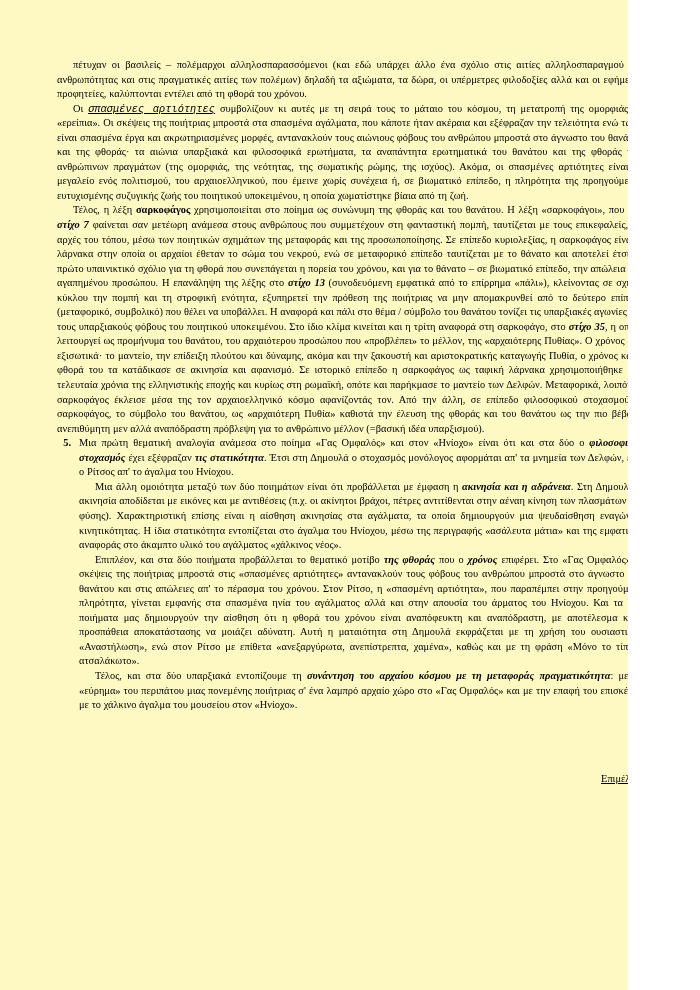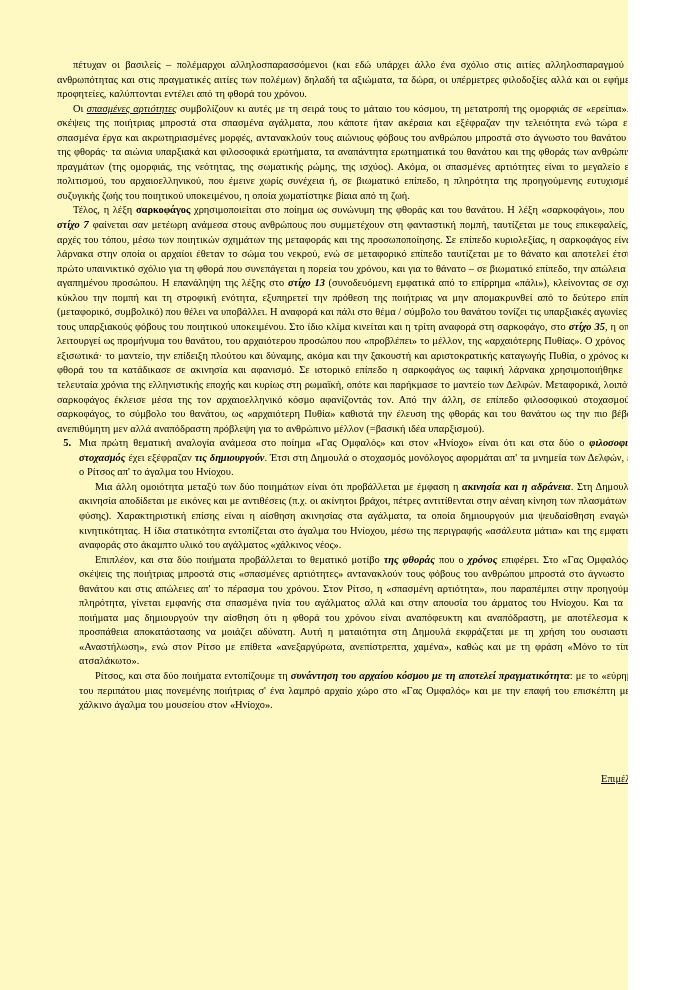--- a/index.html
+++ b/index.html
@@ -56,21 +56,21 @@
     font-size: 10.4px;
     line-height: 14.55px;
   }
   li.num-item p.para {
     text-indent: 0;
   }
   li.num-item p.para + p.para {
     text-indent: 16px;
   }
   .bi { font-weight: bold; font-style: italic; }
-  .ui { text-decoration: underline; font-style: italic; }
+  .ui { text-decoration: underline; font-style: italic; font-family: Liberation Mono, monospace; }
   .ub { font-weight: bold; }
   #signature {
     position: absolute;
     left: 57px;
     top: 772px;
     width: 586px;
     text-align: right;
   }
   #signature .sig-title {
     font-size: 10.4px;
@@ -96,27 +96,27 @@
     <p class="para"><span>πέτυχαν οι βασιλείς – πολέμαρχοι αλληλοσπαρασσόμενοι (και εδώ υπάρχει άλλο ένα σχόλιο στις αιτίες αλληλοσπαραγμού της ανθρωπότητας και στις πραγματικές αιτίες των πολέμων) δηλαδή τα αξιώματα, τα δώρα, οι υπέρμετρες φιλοδοξίες αλλά και οι εφήμερες προφητείες, καλύπτονται εντέλει από τη φθορά του χρόνου.</span></p>
 
     <p class="para"><span>Οι </span><span class="ui">σπασμένες αρτιότητες</span><span> συμβολίζουν κι αυτές με τη σειρά τους το μάταιο του κόσμου, τη μετατροπή της ομορφιάς σε «ερείπια». Οι σκέψεις της ποιήτριας μπροστά στα σπασμένα αγάλματα, που κάποτε ήταν ακέραια και εξέφραζαν την τελειότητα ενώ τώρα είναι σπασμένα έργα και ακρωτηριασμένες μορφές, αντανακλούν τους αιώνιους φόβους του ανθρώπου μπροστά στο άγνωστο του θανάτου και της φθοράς· τα αιώνια υπαρξιακά και φιλοσοφικά ερωτήματα, τα αναπάντητα ερωτηματικά του θανάτου και της φθοράς των ανθρώπινων πραγμάτων (της ομορφιάς, της νεότητας, της σωματικής ρώμης, της ισχύος). Ακόμα, οι σπασμένες αρτιότητες είναι το μεγαλείο ενός πολιτισμού, του αρχαιοελληνικού, που έμεινε χωρίς συνέχεια ή, σε βιωματικό επίπεδο, η πληρότητα της προηγούμενης ευτυχισμένης συζυγικής ζωής του ποιητικού υποκειμένου, η οποία χωματίστηκε βίαια από τη ζωή.</span></p>
 
     <p class="para"><span>Τέλος, η λέξη </span><span class="ub">σαρκοφάγος</span><span> χρησιμοποιείται στο ποίημα ως συνώνυμη της φθοράς και του θανάτου. Η λέξη «σαρκοφάγοι», που στο </span><span class="bi">στίχο 7</span><span> φαίνεται σαν μετέωρη ανάμεσα στους ανθρώπους που συμμετέχουν στη φανταστική πομπή, ταυτίζεται με τους επικεφαλείς, τις αρχές του τόπου, μέσω των ποιητικών σχημάτων της μεταφοράς και της προσωποποίησης. Σε επίπεδο κυριολεξίας, η σαρκοφάγος είναι η λάρνακα στην οποία οι αρχαίοι έθεταν το σώμα του νεκρού, ενώ σε μεταφορικό επίπεδο ταυτίζεται με το θάνατο και αποτελεί έτσι το πρώτο υπαινικτικό σχόλιο για τη φθορά που συνεπάγεται η πορεία του χρόνου, και για το θάνατο – σε βιωματικό επίπεδο, την απώλεια του αγαπημένου προσώπου. Η επανάληψη της λέξης στο </span><span class="bi">στίχο 13</span><span> (συνοδευόμενη εμφατικά από το επίρρημα «πάλι»), κλείνοντας σε σχήμα κύκλου την πομπή και τη στροφική ενότητα, εξυπηρετεί την πρόθεση της ποιήτριας να μην απομακρυνθεί από το δεύτερο επίπεδο (μεταφορικό, συμβολικό) που θέλει να υποβάλλει. Η αναφορά και πάλι στο θέμα / σύμβολο του θανάτου τονίζει τις υπαρξιακές αγωνίες και τους υπαρξιακούς φόβους του ποιητικού υποκειμένου. Στο ίδιο κλίμα κινείται και η τρίτη αναφορά στη σαρκοφάγο, στο </span><span class="bi">στίχο 35</span><span>, η οποία λειτουργεί ως προμήνυμα του θανάτου, του αρχαιότερου προσώπου που «προβλέπει» το μέλλον, της «αρχαιότερης Πυθίας». Ο χρόνος δρα εξισωτικά· το μαντείο, την επίδειξη πλούτου και δύναμης, ακόμα και την ξακουστή και αριστοκρατικής καταγωγής Πυθία, ο χρόνος και η φθορά του τα κατάδικασε σε ακινησία και αφανισμό. Σε ιστορικό επίπεδο η σαρκοφάγος ως ταφική λάρνακα χρησιμοποιήθηκε στα τελευταία χρόνια της ελληνιστικής εποχής και κυρίως στη ρωμαϊκή, οπότε και παρήκμασε το μαντείο των Δελφών. Μεταφορικά, λοιπόν, η σαρκοφάγος έκλεισε μέσα της τον αρχαιοελληνικό κόσμο αφανίζοντάς τον. Από την άλλη, σε επίπεδο φιλοσοφικού στοχασμού, η σαρκοφάγος, το σύμβολο του θανάτου, ως «αρχαιότερη Πυθία» καθιστά την έλευση της φθοράς και του θανάτου ως την πιο βέβαιη, ανεπιθύμητη μεν αλλά αναπόδραστη πρόβλεψη για το ανθρώπινο μέλλον (=βασική ιδέα υπαρξισμού).</span></p>
 
     <ol class="numbered">
       <li class="num-item">
         <span class="marker">5.</span>
 
-        <p class="para"><span>Μια πρώτη θεματική αναλογία ανάμεσα στο ποίημα «Γας Ομφαλός» και στον «Ηνίοχο» είναι ότι και στα δύο ο </span><span class="bi">φιλοσοφικός στοχασμός</span><span> έχει εξέφραζαν </span><span class="bi">τις δημιουργούν</span><span>. Έτσι στη Δημουλά ο στοχασμός μονόλογος αφορμάται απ' τα μνημεία των Δελφών, ενώ ο Ρίτσος απ' το άγαλμα του Ηνίοχου.</span></p>
+        <p class="para"><span>Μια πρώτη θεματική αναλογία ανάμεσα στο ποίημα «Γας Ομφαλός» και στον «Ηνίοχο» είναι ότι και στα δύο ο </span><span class="bi">φιλοσοφικός στοχασμός</span><span> έχει εξέφραζαν </span><span class="bi">τις στατικότητα</span><span>. Έτσι στη Δημουλά ο στοχασμός μονόλογος αφορμάται απ' τα μνημεία των Δελφών, ενώ ο Ρίτσος απ' το άγαλμα του Ηνίοχου.</span></p>
 
         <p class="para"><span>Μια άλλη ομοιότητα μεταξύ των δύο ποιημάτων είναι ότι προβάλλεται με έμφαση η </span><span class="bi">ακινησία και η αδράνεια</span><span>. Στη Δημουλά η ακινησία αποδίδεται με εικόνες και με αντιθέσεις (π.χ. οι ακίνητοι βράχοι, πέτρες αντιτίθενται στην αέναη κίνηση των πλασμάτων της φύσης). Χαρακτηριστική επίσης είναι η αίσθηση ακινησίας στα αγάλματα, τα οποία δημιουργούν μια ψευδαίσθηση εναγώνιας κινητικότητας. Η ίδια στατικότητα εντοπίζεται στο άγαλμα του Ηνίοχου, μέσω της περιγραφής «ασάλευτα μάτια» και της εμφατικής αναφοράς στο άκαμπτο υλικό του αγάλματος «χάλκινος νέος».</span></p>
 
         <p class="para"><span>Επιπλέον, και στα δύο ποιήματα προβάλλεται το θεματικό μοτίβο </span><span class="bi">της φθοράς</span><span> που ο </span><span class="bi">χρόνος</span><span> επιφέρει</span><span>. Στο «Γας Ομφαλός» οι σκέψεις της ποιήτριας μπροστά στις «σπασμένες αρτιότητες» αντανακλούν τους φόβους του ανθρώπου μπροστά στο άγνωστο του θανάτου και στις απώλειες απ' το πέρασμα του χρόνου. Στον Ρίτσο, η «σπασμένη αρτιότητα», που παραπέμπει στην προηγούμενη πληρότητα, γίνεται εμφανής στα σπασμένα ηνία του αγάλματος αλλά και στην απουσία του άρματος του Ηνίοχου. Και τα δύο ποιήματα μας δημιουργούν την αίσθηση ότι η φθορά του χρόνου είναι αναπόφευκτη και αναπόδραστη, με αποτέλεσμα κάθε προσπάθεια αποκατάστασης να μοιάζει αδύνατη. Αυτή η ματαιότητα στη Δημουλά εκφράζεται με τη χρήση του ουσιαστικού «Αναστήλωση», ενώ στον Ρίτσο με επίθετα «ανεξαργύρωτα, ανεπίστρεπτα, χαμένα», καθώς και με τη φράση «Μόνο το τίποτα ατσαλάκωτο».</span></p>
 
-        <p class="para"><span>Ρίτσος, και στα δύο ποιήματα εντοπίζουμε τη </span><span class="bi">συνάντηση του αρχαίου κόσμου με τη αποτελεί πραγματικότητα</span><span>: με το «εύρημα» του περιπάτου μιας πονεμένης ποιήτριας σ' ένα λαμπρό αρχαίο χώρο στο «Γας Ομφαλός» και με την επαφή του επισκέπτη με το χάλκινο άγαλμα του μουσείου στον «Ηνίοχο».</span></p>
+        <p class="para"><span>Τέλος, και στα δύο υπαρξιακά εντοπίζουμε τη </span><span class="bi">συνάντηση του αρχαίου κόσμου με τη μεταφοράς πραγματικότητα</span><span>: με το «εύρημα» του περιπάτου μιας πονεμένης ποιήτριας σ' ένα λαμπρό αρχαίο χώρο στο «Γας Ομφαλός» και με την επαφή του επισκέπτη με το χάλκινο άγαλμα του μουσείου στον «Ηνίοχο».</span></p>
       </li>
     </ol>
 
   </div>
 
   <div id="signature">
     <div class="sig-title">Επιμέλεια</div>
   </div>
 
 </div>

